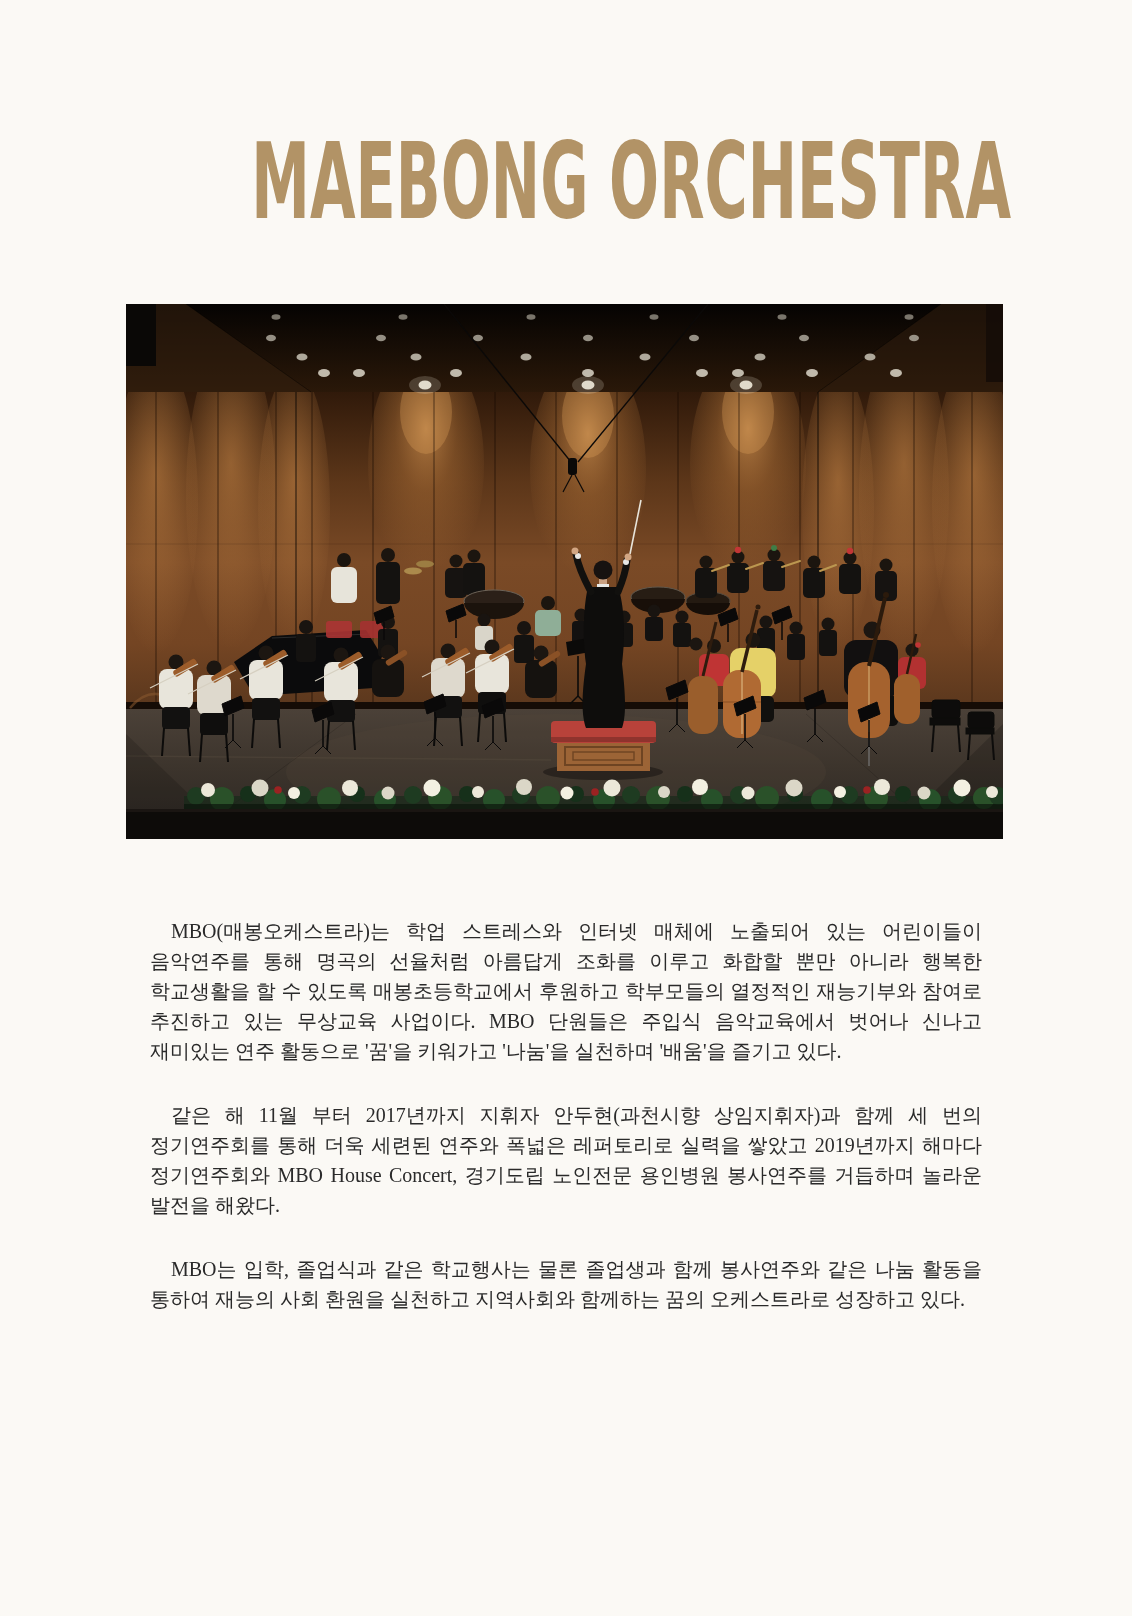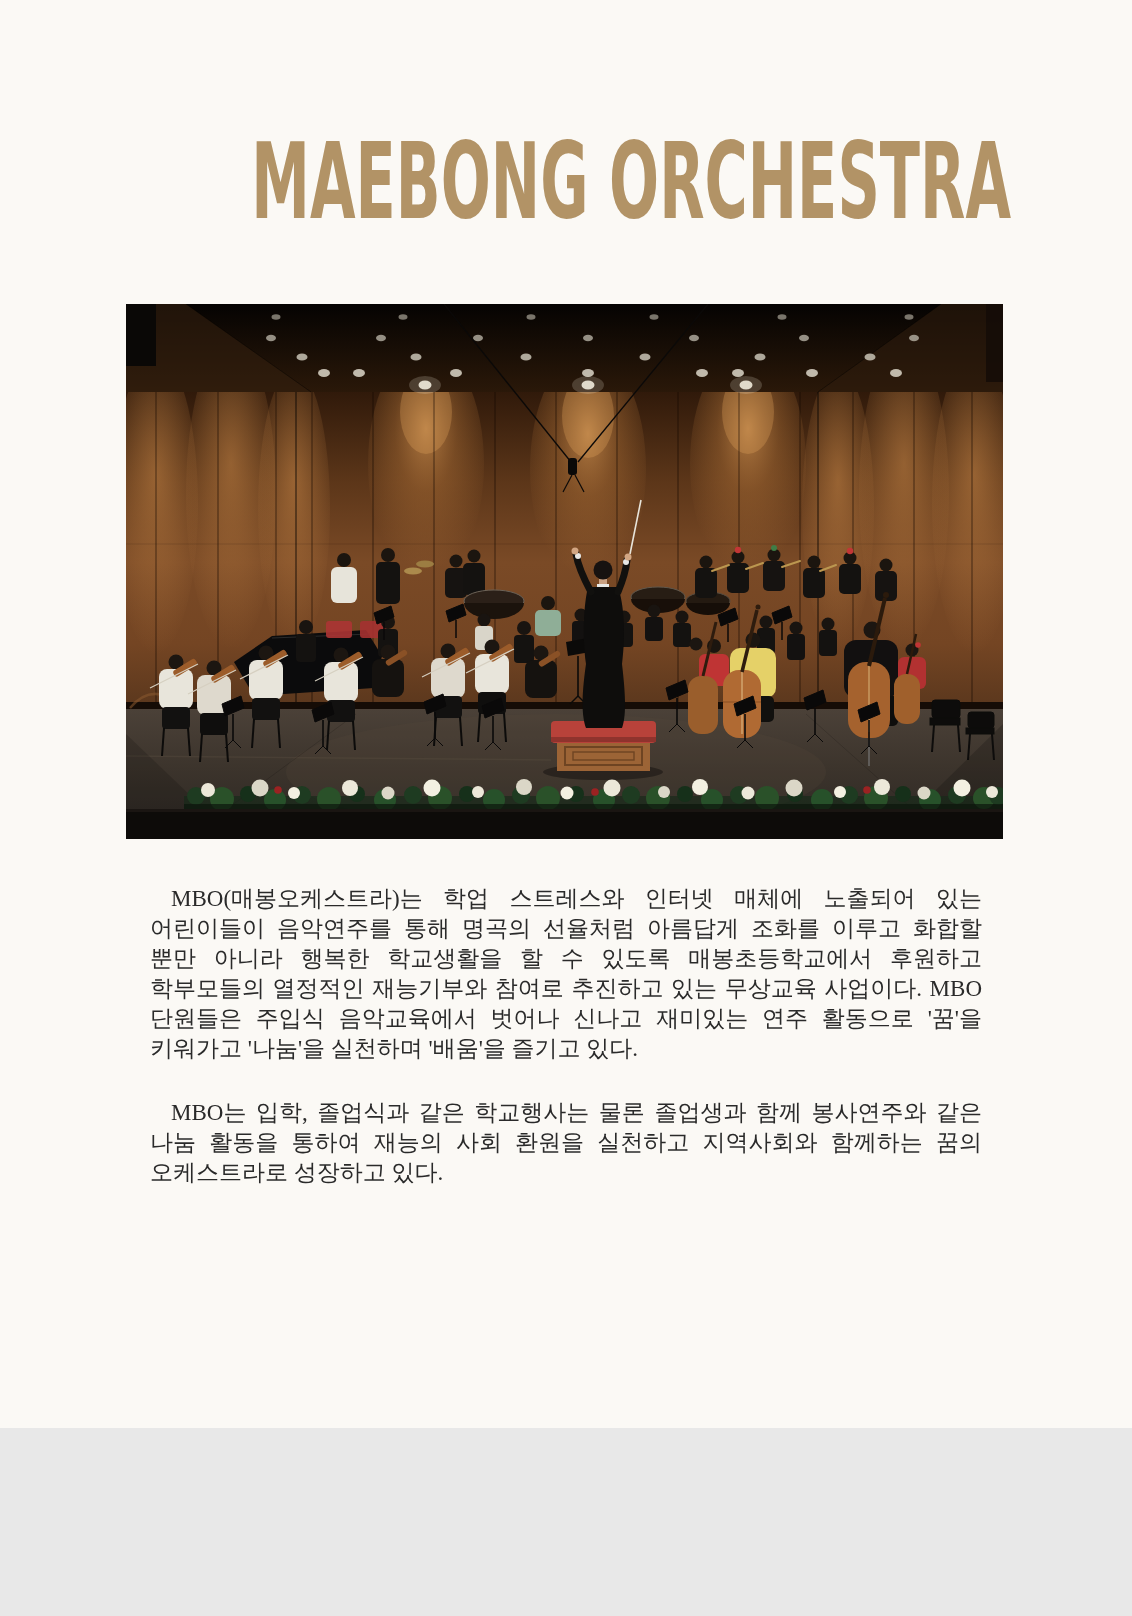--- a/index.html
+++ b/index.html
@@ -3,43 +3,43 @@
 <meta charset="utf-8">
 <style>
   :root{
     --page-background:#fbf9f5;
     --title-color:#b29366;
     --text-color:#2a2a2a;
   }
   html,body{margin:0;padding:0;background:#e8e8e8;}
   .page{
     position:relative;
-    width:1132px;height:1428px;
+    width:1132px;height:1616px;
     margin:0 auto;
     background:var(--page-background);
     overflow:hidden;
     font-family:"Liberation Serif","DejaVu Serif",serif;
   }
   .title{
     position:absolute;top:129px;left:0;width:100%;
     margin:0;text-align:center;white-space:nowrap;
     font-family:"DejaVu Sans","Liberation Sans",sans-serif;
     font-weight:bold;font-size:106px;line-height:1;
     color:var(--title-color);
     transform:scaleX(0.556);transform-origin:50% 50%;
     letter-spacing:0;
   }
   .photo{
     position:absolute;left:126px;top:304px;width:877px;height:535px;
     margin:0;line-height:0;
   }
   .photo svg{width:877px;height:535px;display:block;}
   .content{
-    position:absolute;left:150px;top:884px;width:832px;
-    font-size:23px;line-height:30px;color:var(--text-color);
+    position:absolute;left:150px;top:916px;width:832px;
+    font-size:20px;line-height:30px;color:var(--text-color);
     text-align:justify;word-break:keep-all;
   }
   .content p{margin:0 0 34px 0;text-indent:21px;}
   .content p:last-child{margin-bottom:0;}
 </style>
 </head>
 <body>
 
 <div class="page">
 
@@ -519,16 +519,17 @@
         <rect x="58" y="500" width="819" height="9" fill="#0b150c" opacity="0.7"></rect>
       </g>
 
       <rect x="0" y="505" width="877" height="4" fill="#1a1512"></rect>
       <rect x="0" y="508" width="877" height="27" fill="#0d0b09"></rect>
     </svg>
   </figure>
 
   <main class="content">
     <p>MBO(매봉오케스트라)는 학업 스트레스와 인터넷 매체에 노출되어 있는 어린이들이 음악연주를 통해 명곡의 선율처럼 아름답게 조화를 이루고 화합할 뿐만 아니라 행복한 학교생활을 할 수 있도록 매봉초등학교에서 후원하고 학부모들의 열정적인 재능기부와 참여로 추진하고 있는 무상교육 사업이다. MBO 단원들은 주입식 음악교육에서 벗어나 신나고 재미있는 연주 활동으로 '꿈'을 키워가고 '나눔'을 실천하며 '배움'을 즐기고 있다.</p>
+    <p>같은 해 11월 부터 2017년까지 지휘자 안두현(과천시향 상임지휘자)과 함께 세 번의 정기연주회를 통해 더욱 세련된 연주와 폭넓은 레퍼토리로 실력을 쌓았고 2019년까지 해마다 정기연주회와 MBO House Concert, 경기도립 노인전문 용인병원 봉사연주를 거듭하며 놀라운 발전을 해왔다.</p>
     <p>MBO는 입학, 졸업식과 같은 학교행사는 물론 졸업생과 함께 봉사연주와 같은 나눔 활동을 통하여 재능의 사회 환원을 실천하고 지역사회와 함께하는 꿈의 오케스트라로 성장하고 있다.</p>
   </main>
 
 </div>
 
 </body></html>

